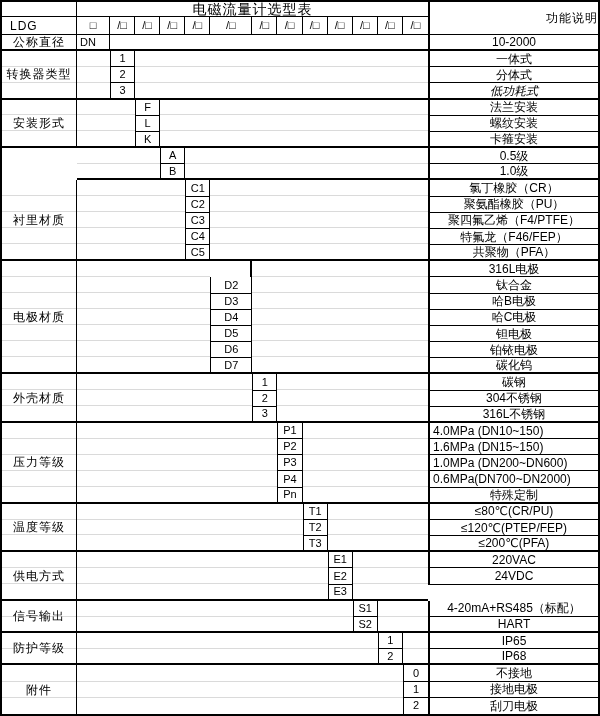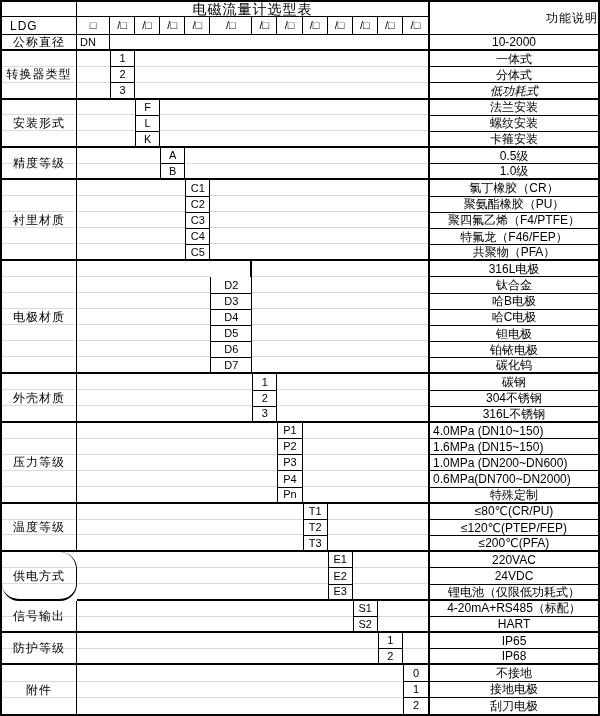--- a/index.html
+++ b/index.html
@@ -169,27 +169,20 @@
     </div>
     <div class="cell bl2 desc bb" style="grid-area: 8 / 15 / 9 / 16;">
       <span>螺纹安装</span>
     </div>
     <div class="cell bl code bb2 br" style="grid-area: 9 / 4 / 10 / 5;">
       <span>K</span>
     </div>
     <div class="cell bl2 desc bb2" style="grid-area: 9 / 15 / 10 / 16;">
       <span>卡箍安装</span>
     </div>
-    <div class="cell br lab bb2" style="grid-area: 10 / 1 / 12 / 2;">
-      <div class="gl">
-        <div></div>
-        <div></div>
-      </div>
-      <span>精度等级</span>
-    </div>
     <div class="cell bb2" style="grid-area: 10 / 2 / 12 / 5;">
       <div class="gl">
         <div></div>
         <div></div>
       </div>
     </div>
     <div class="cell bb2" style="grid-area: 10 / 6 / 12 / 15;">
       <div class="gl">
         <div></div>
         <div></div>
@@ -472,21 +465,21 @@
     </div>
     <div class="cell bl2 desc bb" style="grid-area: 33 / 15 / 34 / 16;">
       <span>≤120℃(PTEP/FEP)</span>
     </div>
     <div class="cell bl code bb2 br" style="grid-area: 34 / 10 / 35 / 11;">
       <span>T3</span>
     </div>
     <div class="cell bl2 desc bb2" style="grid-area: 34 / 15 / 35 / 16;">
       <span>≤200℃(PFA)</span>
     </div>
-    <div class="cell br lab bb2" style="grid-area: 35 / 1 / 38 / 2; border-radius: 17px;">
+    <div class="cell br lab bb2" style="grid-area: 35 / 1 / 38 / 2;">
       <div class="gl">
         <div></div>
         <div></div>
         <div></div>
       </div>
       <span>供电方式</span>
     </div>
     <div class="cell bb2" style="grid-area: 35 / 2 / 38 / 11;">
       <div class="gl">
         <div></div>
@@ -508,23 +501,20 @@
       <span>220VAC</span>
     </div>
     <div class="cell bl code bb br" style="grid-area: 36 / 11 / 37 / 12;">
       <span>E2</span>
     </div>
     <div class="cell bl2 desc bb" style="grid-area: 36 / 15 / 37 / 16;">
       <span>24VDC</span>
     </div>
     <div class="cell bl code bb2 br" style="grid-area: 37 / 11 / 38 / 12;">
       <span>E3</span>
-    </div>
-    <div class="cell bl2 desc bb2" style="grid-area: 37 / 15 / 38 / 16;">
-      <span>锂电池（仅限低功耗式）</span>
     </div>
     <div class="cell br lab bb2" style="grid-area: 38 / 1 / 40 / 2;">
       <div class="gl">
         <div></div>
         <div></div>
       </div>
       <span>信号输出</span>
     </div>
     <div class="cell bb2" style="grid-area: 38 / 2 / 40 / 12;">
       <div class="gl">

